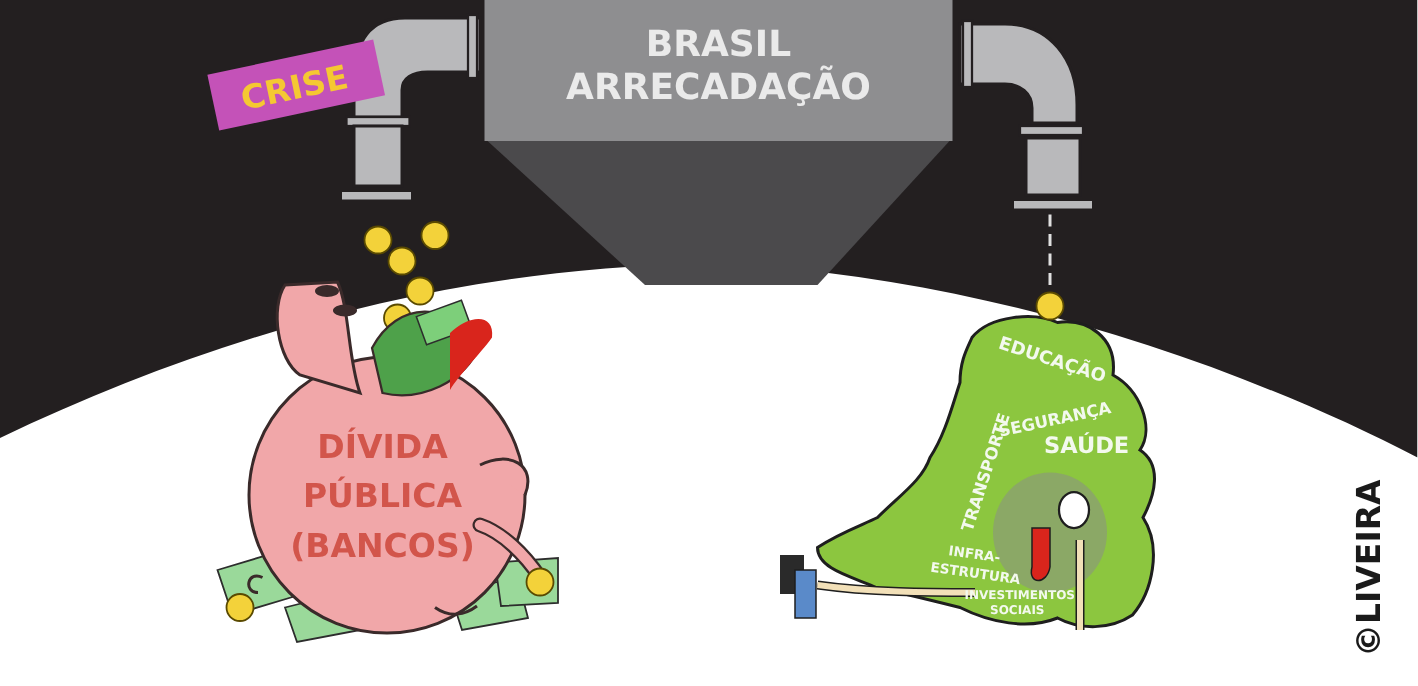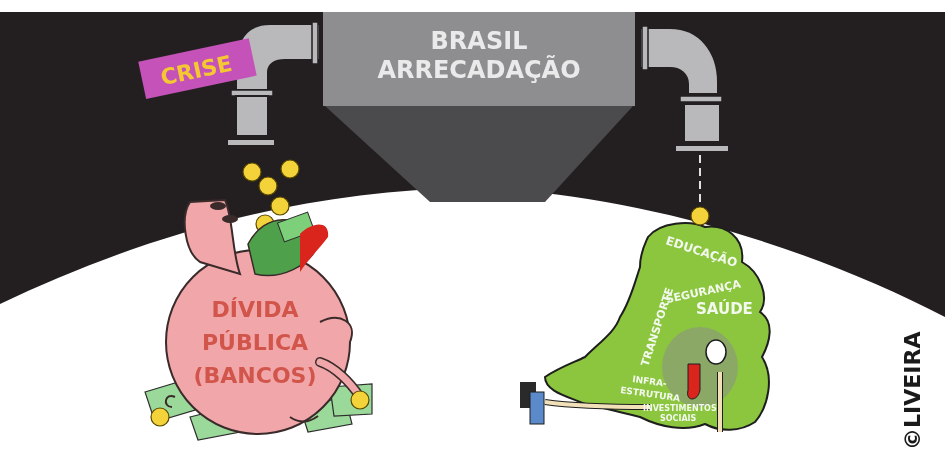--- a/index.html
+++ b/index.html
@@ -1,17 +1,17 @@
 <!DOCTYPE html>
 <html><head>
 <meta charset="utf-8">
 <style>
   html, body { margin:0; padding:0; background:#fff; }
   body { width:945px; height:457px; overflow:hidden; position:relative; font-family:"DejaVu Sans", sans-serif; }
-  .stage { position:absolute; left:0; top:0; width:945px; height:376px;margin-top:12px; }
+  .stage { position:absolute; left:0; top:0; width:945px; height:376px; }
   svg { display:block; }
   .lbl-machine { font-family:"DejaVu Sans", sans-serif; font-weight:bold; fill:#eaeaea; font-size:24px; }
   .lbl-crise { font-family:"DejaVu Sans", sans-serif; font-weight:bold; fill:#f5c832; font-size:22px; }
   .lbl-pig { font-family:"DejaVu Sans", sans-serif; font-weight:bold; fill:#d2554b; font-size:22px; }
   .lbl-state { font-family:"DejaVu Sans", sans-serif; font-weight:bold; fill:#f3f9ee; }
   .sig { font-family:"DejaVu Sans", sans-serif; font-weight:bold; fill:#1a1a1a; font-size:22px; }
 </style>
 </head>
 <body>
 

